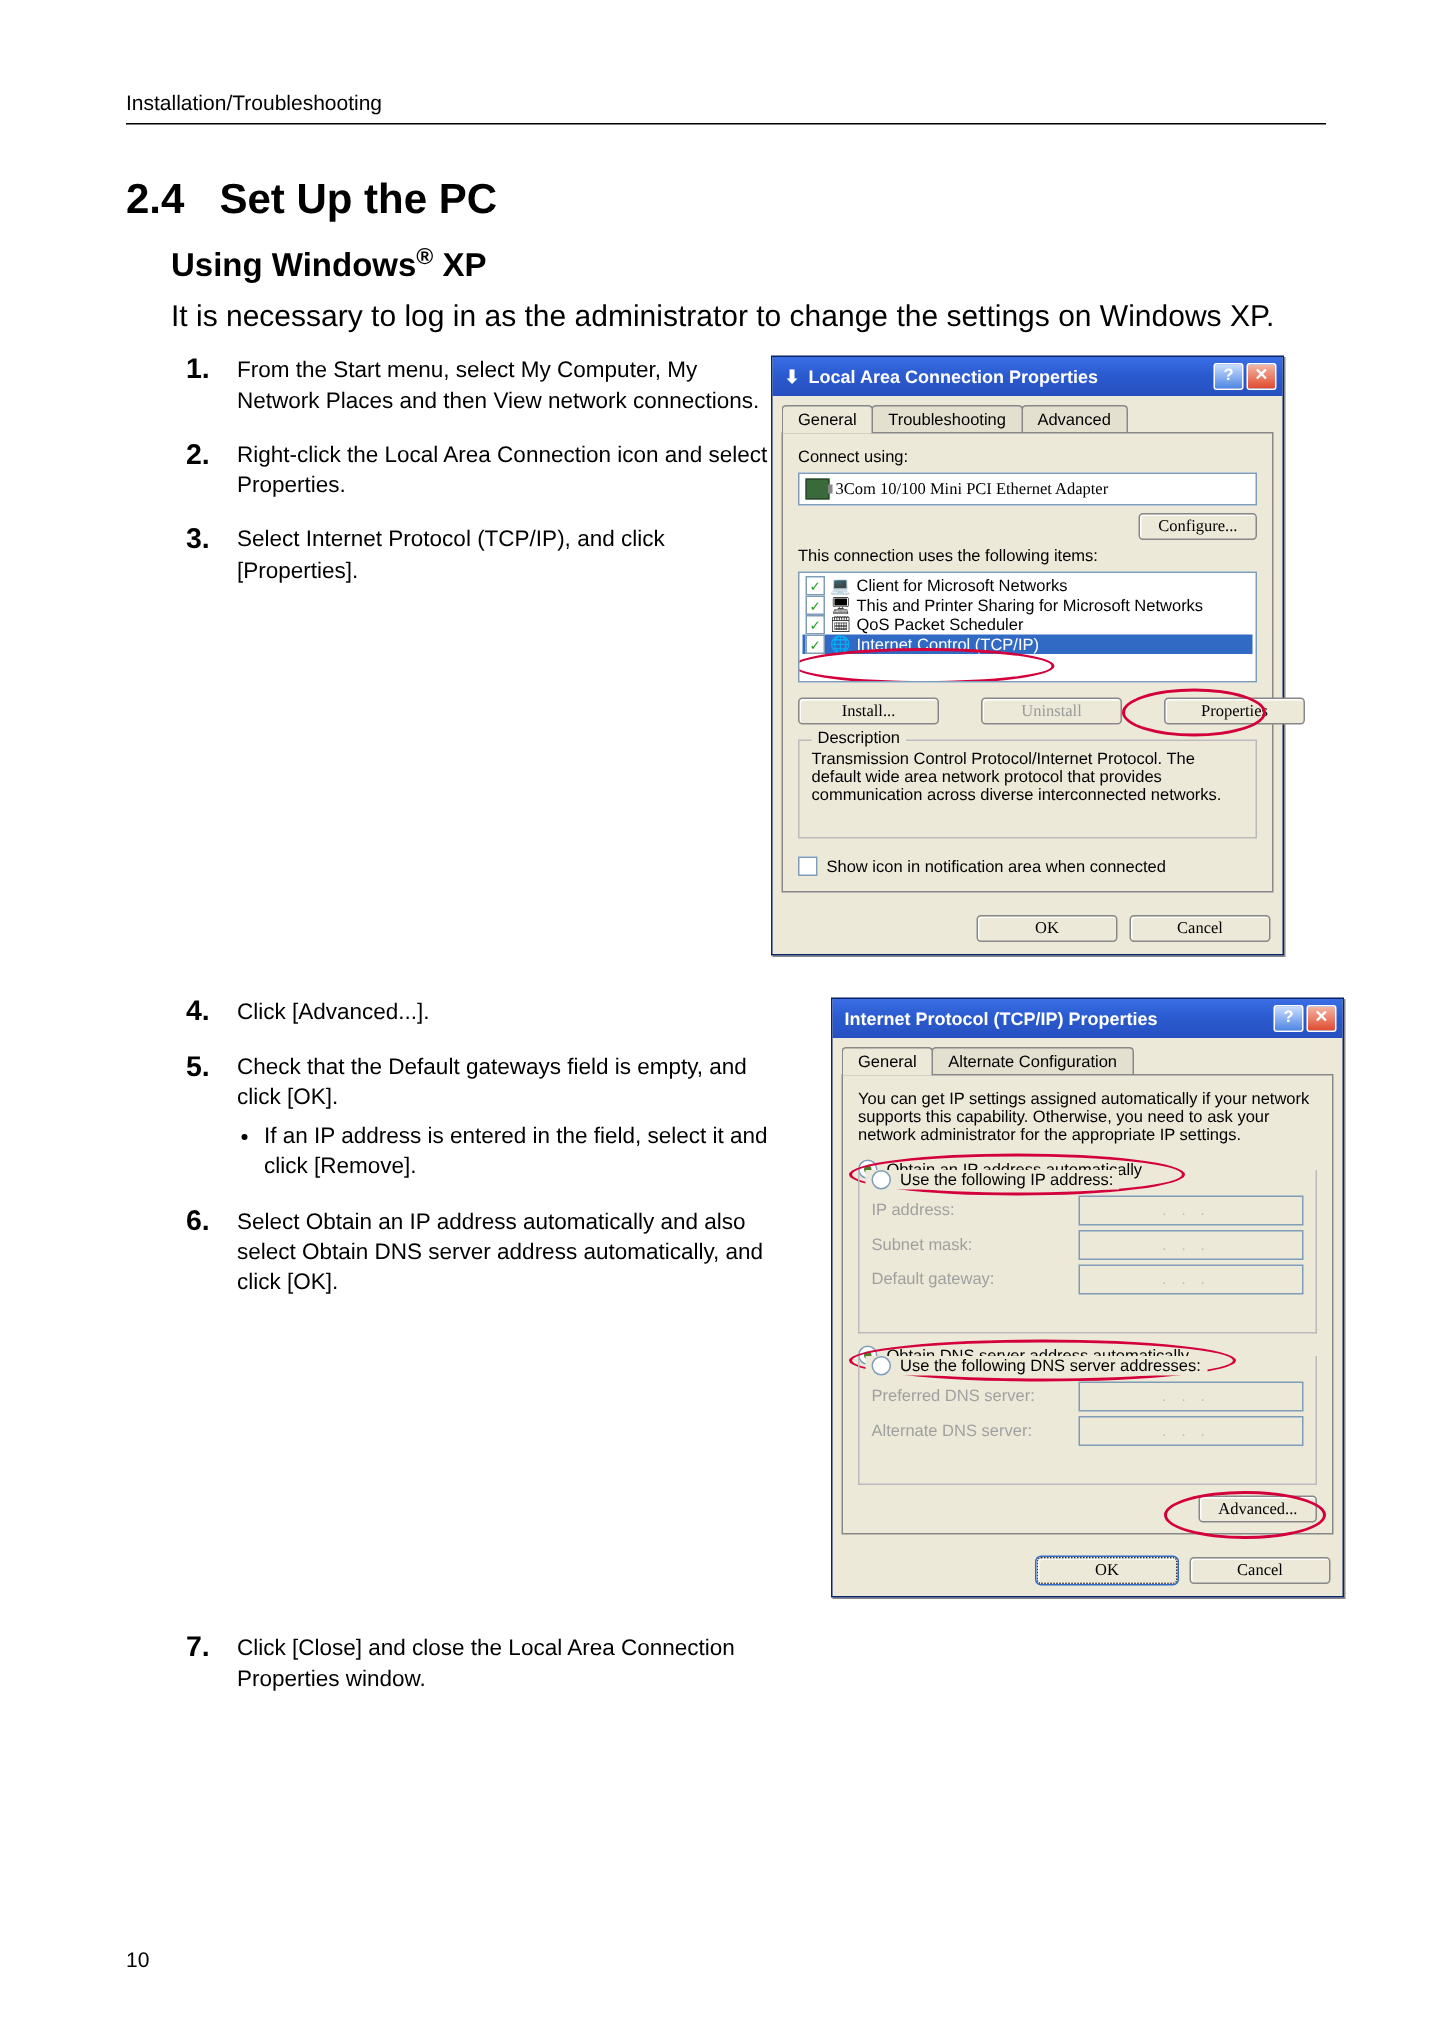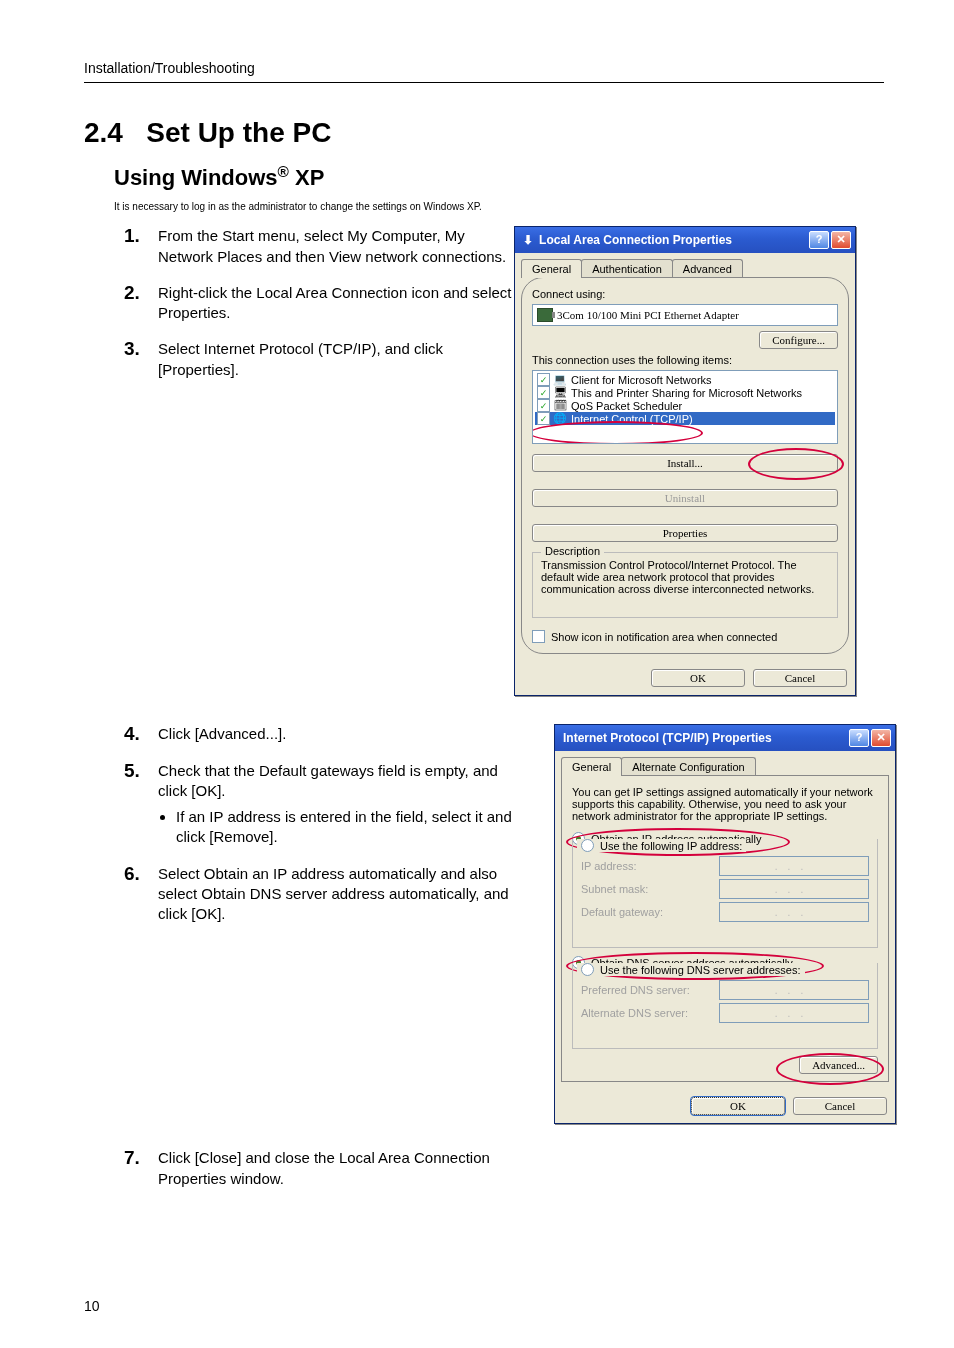--- a/index.html
+++ b/index.html
@@ -28,21 +28,21 @@
     font-size: 28px;
     font-weight: bold;
     margin: 0 0 14px 0;
   }
   h2.subsection-title {
     font-size: 22px;
     font-weight: bold;
     margin: 0 0 10px 30px;
   }
   .intro {
-    font-size: 10px;
+    font-size: 20px;
     margin: 0 0 14px 30px;
   }
   ol.steps {
     list-style: none;
     padding: 0;
     margin: 0 0 0 40px;
     counter-reset: step;
   }
   ol.steps > li {
     counter-increment: step;
@@ -323,24 +323,24 @@
             <span>⬇</span>
             <span>Local Area Connection Properties</span>
           </div>
           <div class="titlebar-buttons">
             <div class="tb-btn help">?</div>
             <div class="tb-btn">✕</div>
           </div>
         </div>
         <div class="tabs">
           <div class="tab active">General</div>
-          <div class="tab">Authentication</div>
+          <div class="tab">Troubleshooting</div>
           <div class="tab">Advanced</div>
         </div>
-        <div class="tab-panel" style="position:relative;border-radius:22px;">
+        <div class="tab-panel" style="position:relative;">
           <span class="win-label">Connect using:</span>
           <div class="win-input">
             <span class="nic-ico"></span>
             <span>3Com 10/100 Mini PCI Ethernet Adapter</span>
           </div>
           <div style="text-align:right;margin:8px 0;">
             <span class="win-btn">Configure...</span>
           </div>
           <span class="win-label">This connection uses the following items:</span>
           <div class="win-list" style="position:relative;">
@@ -359,21 +359,21 @@
               <span class="ico">🗓</span>
               <span>QoS Packet Scheduler</span>
             </div>
             <div class="win-list-item selected">
               <span class="chk">✓</span>
               <span class="ico">🌐</span>
               <span>Internet Control (TCP/IP)</span>
             </div>
             <div class="notice-oval" style="left:-4px;top:50px;width:170px;height:20px;"></div>
           </div>
-          <div style="display:flex;gap:17px;margin:10px 0;position:relative;flex-direction:column;">
+          <div style="display:flex;gap:28px;margin:10px 0;position:relative;">
             <span class="win-btn">Install...</span>
             <span class="win-btn disabled">Uninstall</span>
             <span class="win-btn">Properties</span>
             <div class="notice-oval" style="right:-6px;top:-6px;width:92px;height:28px;"></div>
           </div>
           <div class="fieldset">
             <div class="fieldset-legend">Description</div>
             <div>Transmission Control Protocol/Internet Protocol. The default wide area network protocol that provides communication across diverse interconnected networks.</div>
           </div>
           <div style="margin-top:12px;display:flex;align-items:center;gap:6px;">

